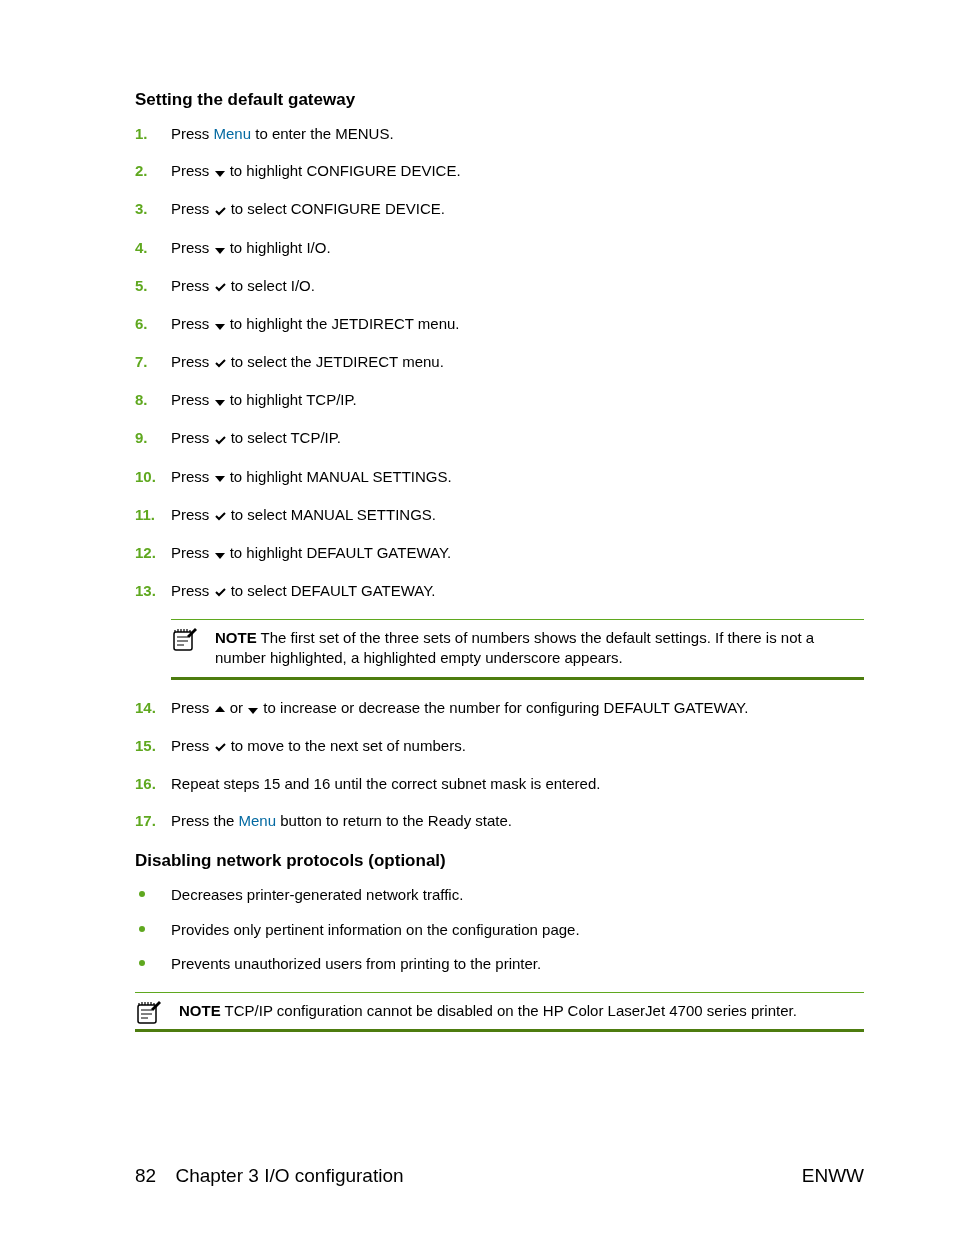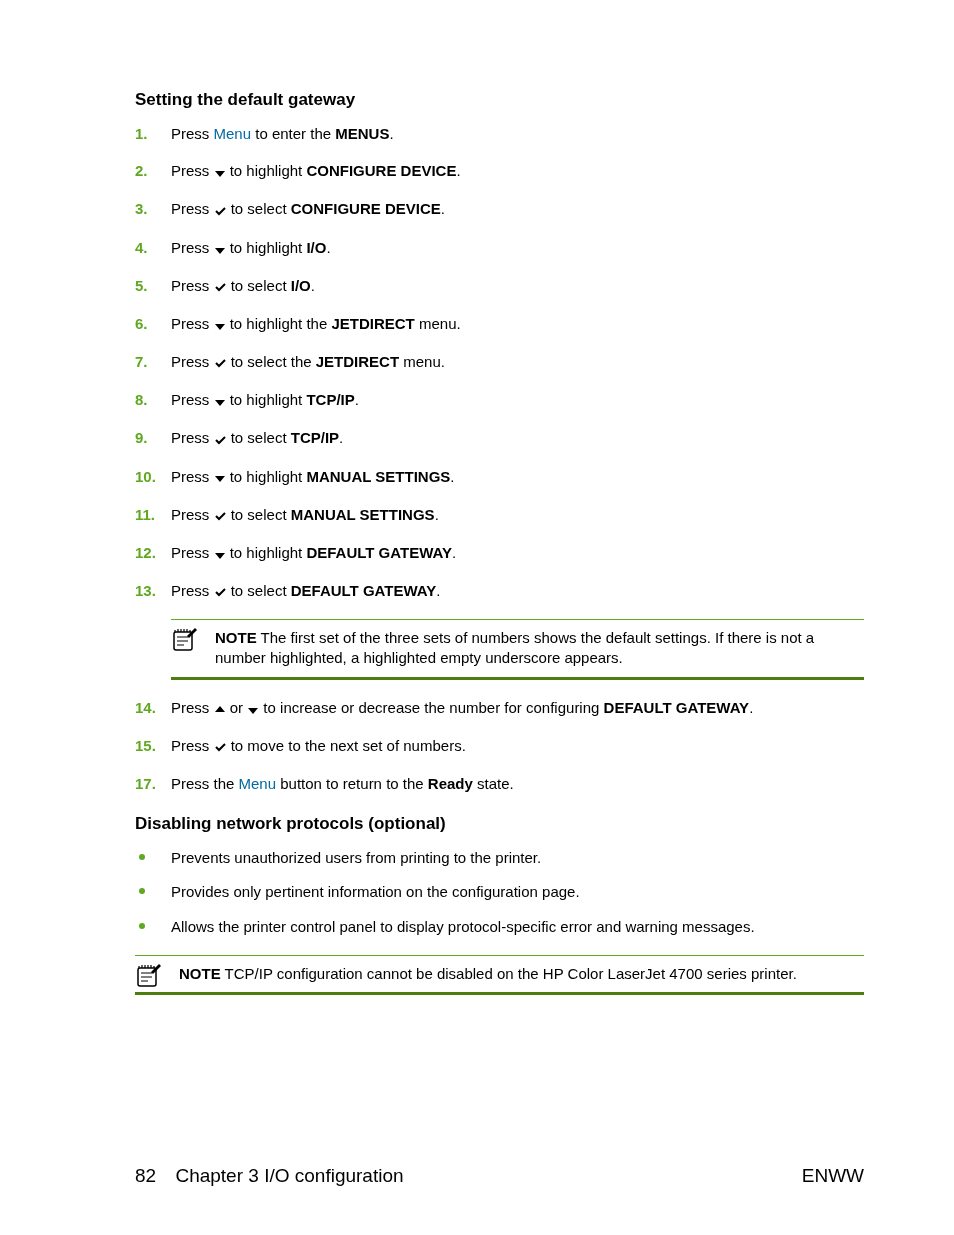--- a/index.html
+++ b/index.html
@@ -43,21 +43,21 @@
   .green { color: #0369a1; }
   .icon-down, .icon-up, .icon-check {
     display: inline-block;
     vertical-align: middle;
     margin: 0 1px;
   }
   .icon-down svg, .icon-up svg, .icon-check svg {
     display: inline-block;
     vertical-align: middle;
   }
-  b { font-weight: bold; text-align: right; }
+  b { font-weight: normal; text-align: right; }
   .notebox {
     border-top: 1px solid #5fa81f;
     border-bottom: 3px solid #4d7c0f;
     padding: 8px 0 8px 44px;
     position: relative;
     margin: 4px 0 18px 0;
     line-height: 1.35;
   }
   .notebox.indented { margin-left: 36px; }
   .notebox .note-icon {
@@ -169,28 +169,29 @@
 
   <ol class="steps">
     <li><span class="num">14.</span><span>Press </span><span class="icon-up"><svg width="10" height="8">
             <polygon points="0,6 10,6 5,0" fill="#000"></polygon>
           </svg></span><span> or </span><span class="icon-down"><svg width="10" height="8">
             <polygon points="0,2 10,2 5,8" fill="#000"></polygon>
           </svg></span><span> to increase or decrease the number for configuring </span><b>DEFAULT GATEWAY</b><span>.</span></li>
     <li><span class="num">15.</span><span>Press </span><span class="icon-check"><svg width="11" height="9">
             <polyline points="1,4 4,7 10,1" fill="none" stroke="#000" stroke-width="2"></polyline>
           </svg></span><span> to move to the next set of numbers.</span></li>
+    <li><span class="num">16.</span><span>Repeat steps 15 and 16 until the correct subnet mask is entered.</span></li>
     <li><span class="num">17.</span><span>Press the </span><span class="green">Menu</span><span> button to return to the </span><b>Ready</b><span> state.</span></li>
   </ol>
 
   <h2 style="margin-top:20px">Disabling network protocols (optional)</h2>
   <ul class="bullets">
+    <li>Decreases printer-generated network traffic.</li>
+    <li>Provides only pertinent information on the configuration page.</li>
     <li>Prevents unauthorized users from printing to the printer.</li>
-    <li>Provides only pertinent information on the configuration page.</li>
-    <li>Allows the printer control panel to display protocol-specific error and warning messages.</li>
   </ul>
 
   <div class="notebox">
     <span class="note-icon">
       <svg width="28" height="26">
         <rect x="3" y="6" width="18" height="18" rx="2" fill="none" stroke="#000" stroke-width="1.5"></rect>
         <path d="M4 4 L4 6 M7 3 L7 6 M10 3 L10 6 M13 3 L13 6 M16 3 L16 6 M19 4 L19 6" stroke="#000" stroke-width="1.2"></path>
         <line x1="6" y1="11" x2="17" y2="11" stroke="#000" stroke-width="1"></line>
         <line x1="6" y1="15" x2="17" y2="15" stroke="#000" stroke-width="1"></line>
         <line x1="6" y1="19" x2="13" y2="19" stroke="#000" stroke-width="1"></line>

